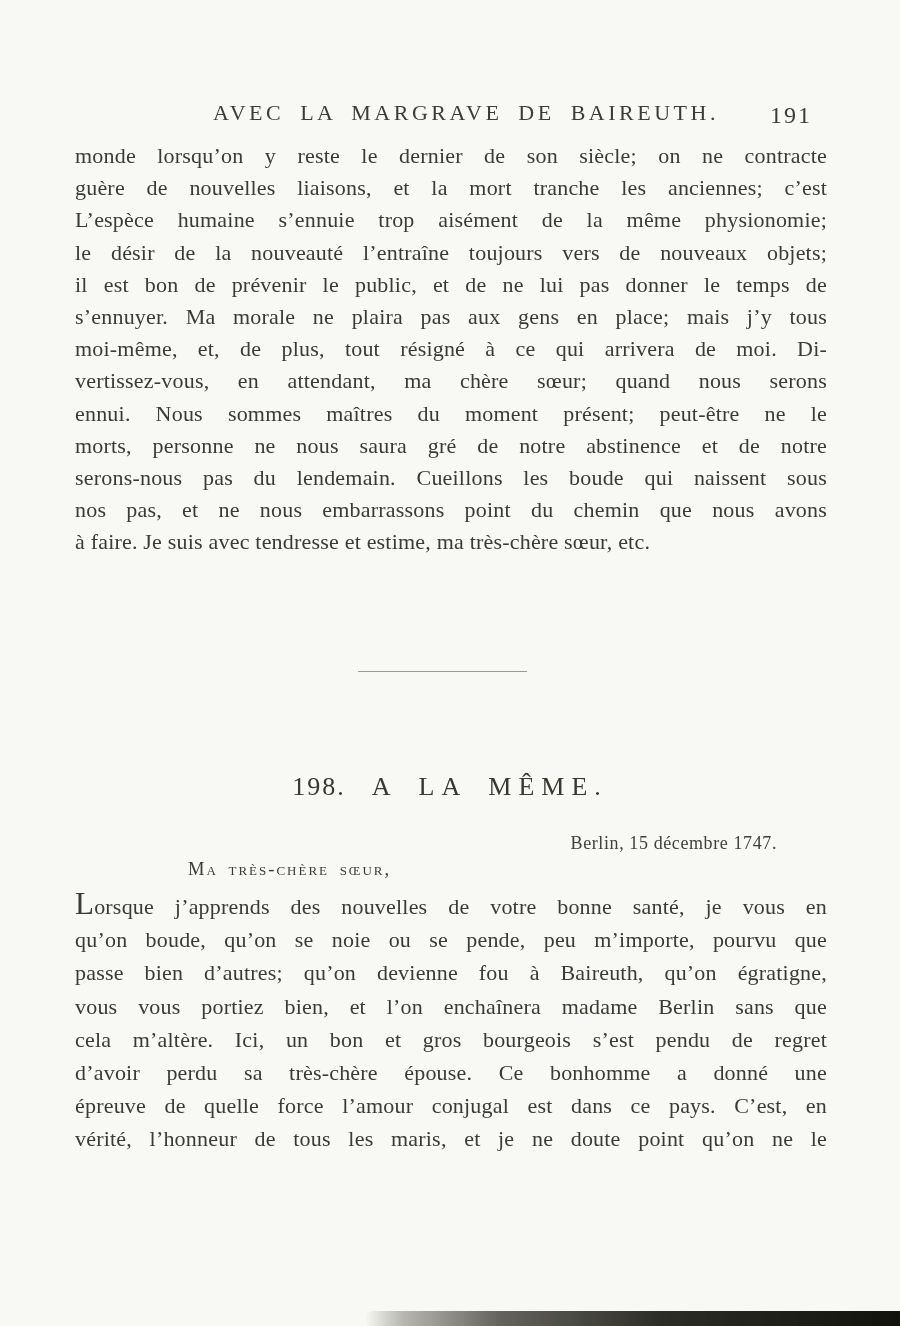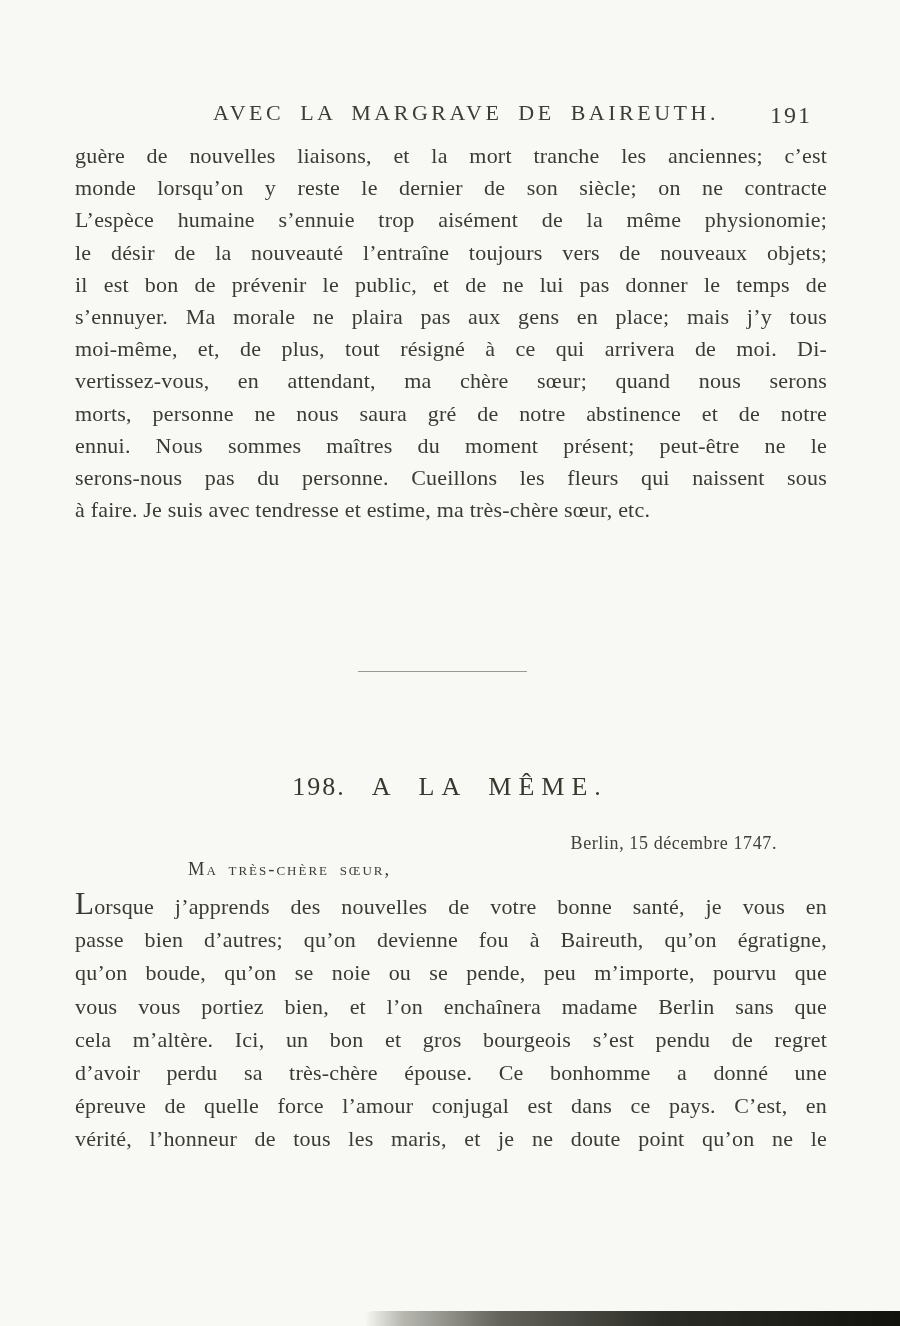--- a/index.html
+++ b/index.html
@@ -118,48 +118,49 @@
 </style>
 </head>
 <body>
 
 <div class="page">
 
   <div class="running-head">AVEC LA MARGRAVE DE BAIREUTH.</div>
   <div class="page-number">191</div>
 
   <div class="para para1">
+    <div class="jline">monde lorsqu’on y reste le dernier de son siècle; on ne contracte</div>
     <div class="jline">guère de nouvelles liaisons, et la mort tranche les anciennes; c’est</div>
-    <div class="jline">monde lorsqu’on y reste le dernier de son siècle; on ne contracte</div>
     <div class="jline">L’espèce humaine s’ennuie trop aisément de la même physionomie;</div>
     <div class="jline">le désir de la nouveauté l’entraîne toujours vers de nouveaux objets;</div>
     <div class="jline">il est bon de prévenir le public, et de ne lui pas donner le temps de</div>
     <div class="jline">s’ennuyer. Ma morale ne plaira pas aux gens en place; mais j’y tous</div>
     <div class="jline">moi-même, et, de plus, tout résigné à ce qui arrivera de moi. Di-</div>
     <div class="jline">vertissez-vous, en attendant, ma chère sœur; quand nous serons</div>
+    <div class="jline">ennui. Nous sommes maîtres du moment présent; peut-être ne le</div>
     <div class="jline">morts, personne ne nous saura gré de notre abstinence et de notre</div>
-    <div class="jline">ennui. Nous sommes maîtres du moment présent; peut-être ne le</div>
-    <div class="jline">serons-nous pas du personne. Cueillons les fleurs qui naissent sous</div>
+    <div class="jline">serons-nous pas du lendemain. Cueillons les boude qui naissent sous</div>
+    <div class="jline">nos pas, et ne nous embarrassons point du chemin que nous avons</div>
     <div class="jline lastline">à faire. Je suis avec tendresse et estime, ma très-chère sœur, etc.</div>
   </div>
 
   <div class="rule"></div>
 
   <div class="letter-heading">
     <span class="letter-number">198.</span><span class="letter-title">A LA MÊME.</span>
   </div>
 
   <div class="dateline">Berlin, 15 décembre 1747.</div>
 
   <div class="salutation">Ma très-chère sœur,</div>
 
   <div class="para para2">
     <div class="jline"><span class="initial">L</span><span>orsque j’apprends des nouvelles de votre bonne santé, je vous en</span></div>
+    <div class="jline">qu’on boude, qu’on se noie ou se pende, peu m’importe, pourvu que</div>
     <div class="jline">passe bien d’autres; qu’on devienne fou à Baireuth, qu’on égratigne,</div>
-    <div class="jline">qu’on boude, qu’on se noie ou se pende, peu m’importe, pourvu que</div>
     <div class="jline">vous vous portiez bien, et l’on enchaînera madame Berlin sans que</div>
     <div class="jline">cela m’altère. Ici, un bon et gros bourgeois s’est pendu de regret</div>
     <div class="jline">d’avoir perdu sa très-chère épouse. Ce bonhomme a donné une</div>
     <div class="jline">épreuve de quelle force l’amour conjugal est dans ce pays. C’est, en</div>
     <div class="jline">vérité, l’honneur de tous les maris, et je ne doute point qu’on ne le</div>
   </div>
 
   <div class="scan-shadow"></div>
 
 </div>

